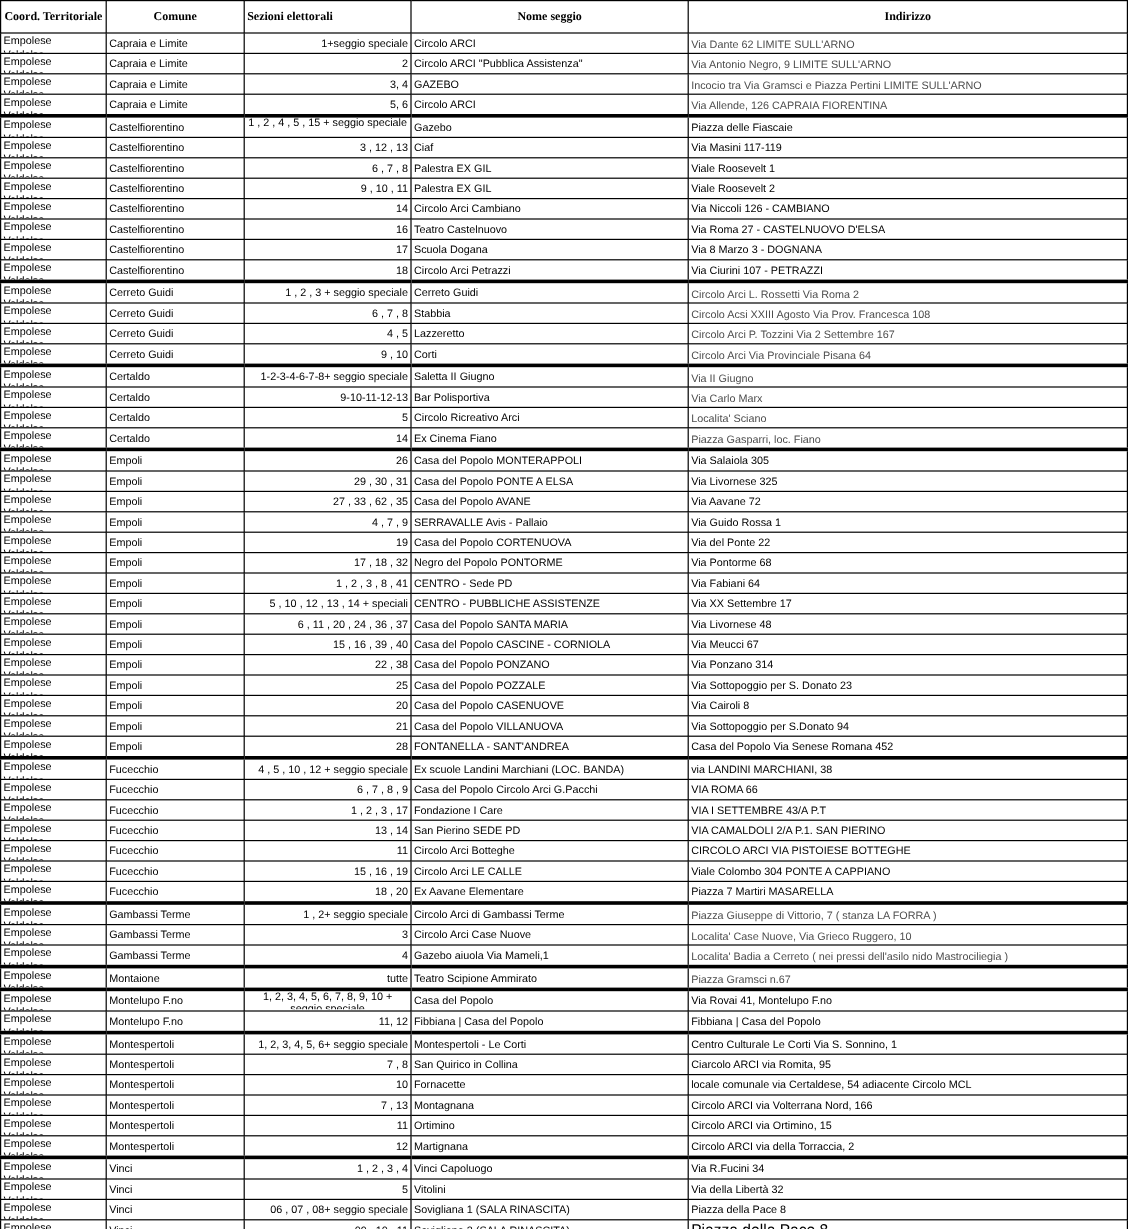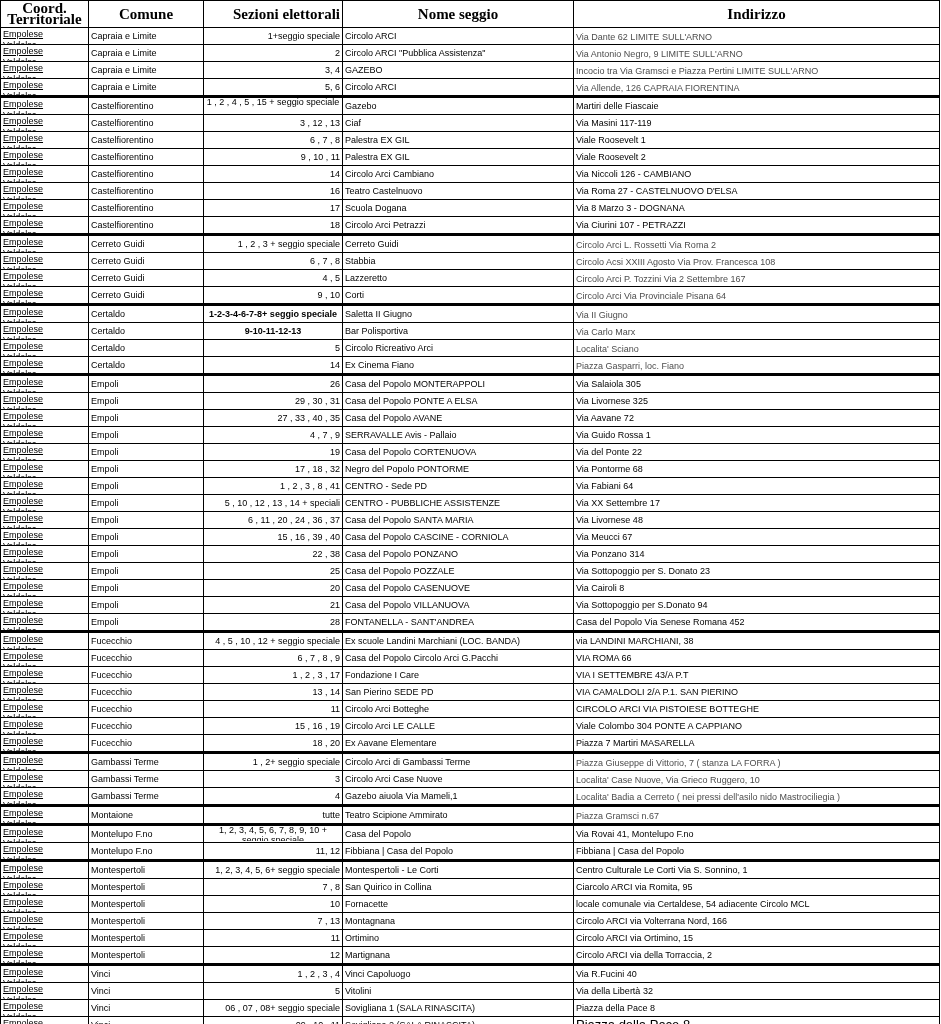--- a/index.html
+++ b/index.html
@@ -1,30 +1,30 @@
 <!DOCTYPE html>
 <html><head>
 <meta charset="utf-8">
 <style>
   html,body{margin:0;padding:0;background:#fff;}
   body{width:941px;font-family:"Liberation Sans",sans-serif;font-size:9px;color:#000;}
   table{border-collapse:collapse;table-layout:fixed;width:939px;margin:0;}
   th,td{border:1px solid #000;padding:0 2px;overflow:hidden;vertical-align:middle;line-height:11px;}
-  thead th{font-family:"Liberation Serif",serif;font-weight:bold;font-size:15px;height:26px;text-align:center;background:#fff;}
-  thead th.sez{text-align:right;}
+  thead th{font-family:"Liberation Serif",serif;font-weight:bold;font-size:10px;height:26px;text-align:center;background:#fff;}
+  thead th.sez{text-align:left;}
   tbody tr{height:15.5px;}
   tbody tr.group-end td{border-bottom-width:3px;}
   td.coord,td.comune,td.nome,td.ind{text-align:left;white-space:nowrap;}
   td.sez{text-align:right;}
   .sezbox{white-space:nowrap;}
-  tr.sez-left td.sez{text-align:center;font-weight:bold;}
+  tr.sez-left td.sez{text-align:right;}
   tr.sez-wrap .sezbox{white-space:normal;height:16px;overflow:hidden;margin-top:-2px;line-height:10px;word-spacing:0;text-align:center;}
   td.ind.muted{color:#4d4d4d;vertical-align:bottom;padding-bottom:1px;}
   tr.big-addr td.ind{font-size:13px;line-height:14px;}
-  .coordbox{height:15px;overflow:hidden;line-height:10.5px;padding-top:1px;text-decoration:underline;}
+  .coordbox{height:15px;overflow:hidden;line-height:10.5px;padding-top:1px;}
 </style>
 </head>
 <body>
 
 <table>
   <colgroup>
     <col style="width:88px">
       <col style="width:115px">
       <col style="width:139px">
       <col style="width:231px">
@@ -101,21 +101,21 @@
       <div class="coordbox">
         <div>Empolese</div>
         <div>Valdelsa</div>
       </div>
     </td>
     <td class="comune">Castelfiorentino</td>
     <td class="sez">
       <div class="sezbox">1 , 2 , 4 , 5 , 15 + seggio speciale</div>
     </td>
     <td class="nome">Gazebo</td>
-    <td class="ind">Martiri delle Fiascaie</td>
+    <td class="ind">Piazza delle Fiascaie</td>
   </tr>
       <tr>
     <td class="coord">
       <div class="coordbox">
         <div>Empolese</div>
         <div>Valdelsa</div>
       </div>
     </td>
     <td class="comune">Castelfiorentino</td>
     <td class="sez">
@@ -350,21 +350,21 @@
   </tr>
       <tr>
     <td class="coord">
       <div class="coordbox">
         <div>Empolese</div>
         <div>Valdelsa</div>
       </div>
     </td>
     <td class="comune">Empoli</td>
     <td class="sez">
-      <div class="sezbox">27 ,  33 ,  40 ,  35</div>
+      <div class="sezbox">27 ,  33 ,  62 ,  35</div>
     </td>
     <td class="nome">Casa del Popolo AVANE</td>
     <td class="ind">Via Aavane 72</td>
   </tr>
       <tr>
     <td class="coord">
       <div class="coordbox">
         <div>Empolese</div>
         <div>Valdelsa</div>
       </div>
@@ -801,21 +801,21 @@
       <div class="coordbox">
         <div>Empolese</div>
         <div>Valdelsa</div>
       </div>
     </td>
     <td class="comune">Vinci</td>
     <td class="sez">
       <div class="sezbox">1 , 2 , 3 , 4</div>
     </td>
     <td class="nome">Vinci Capoluogo</td>
-    <td class="ind">Via R.Fucini 40</td>
+    <td class="ind">Via R.Fucini 34</td>
   </tr>
       <tr>
     <td class="coord">
       <div class="coordbox">
         <div>Empolese</div>
         <div>Valdelsa</div>
       </div>
     </td>
     <td class="comune">Vinci</td>
     <td class="sez">

